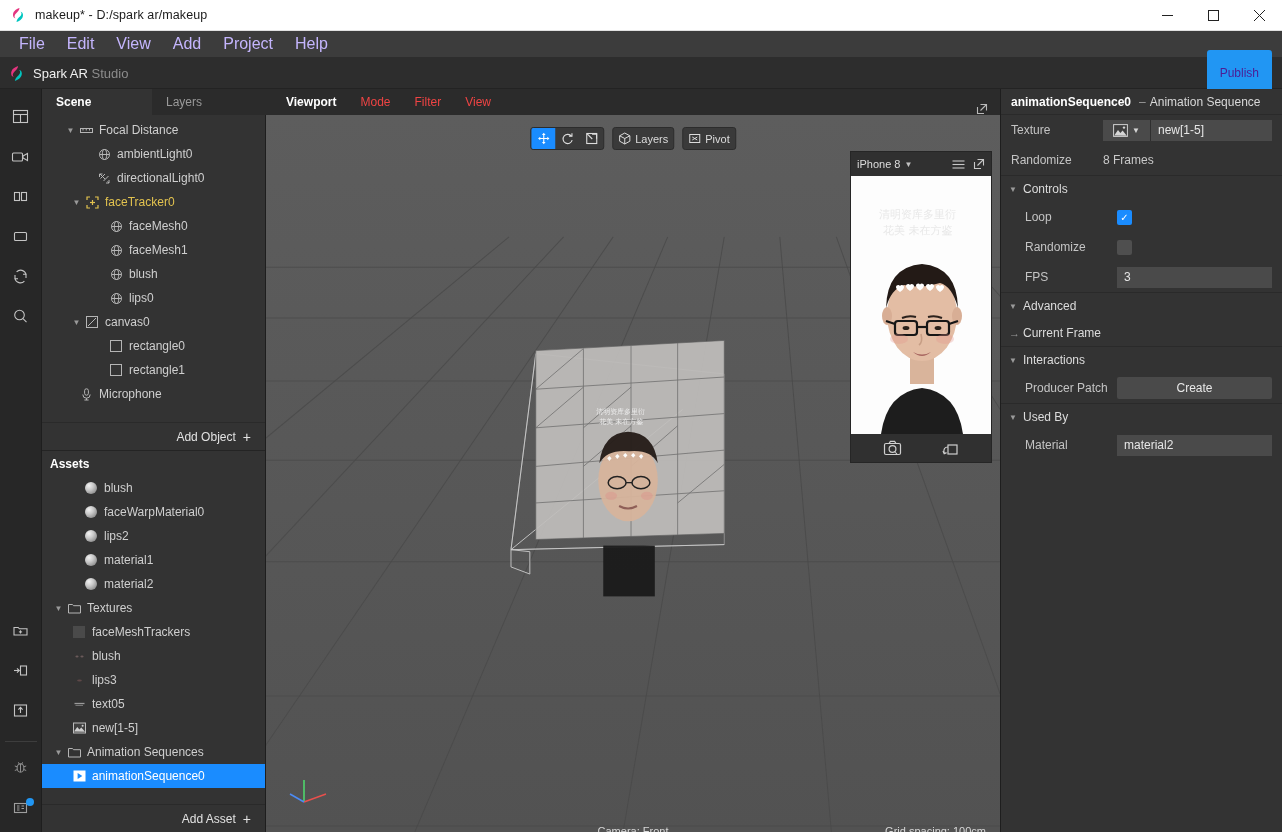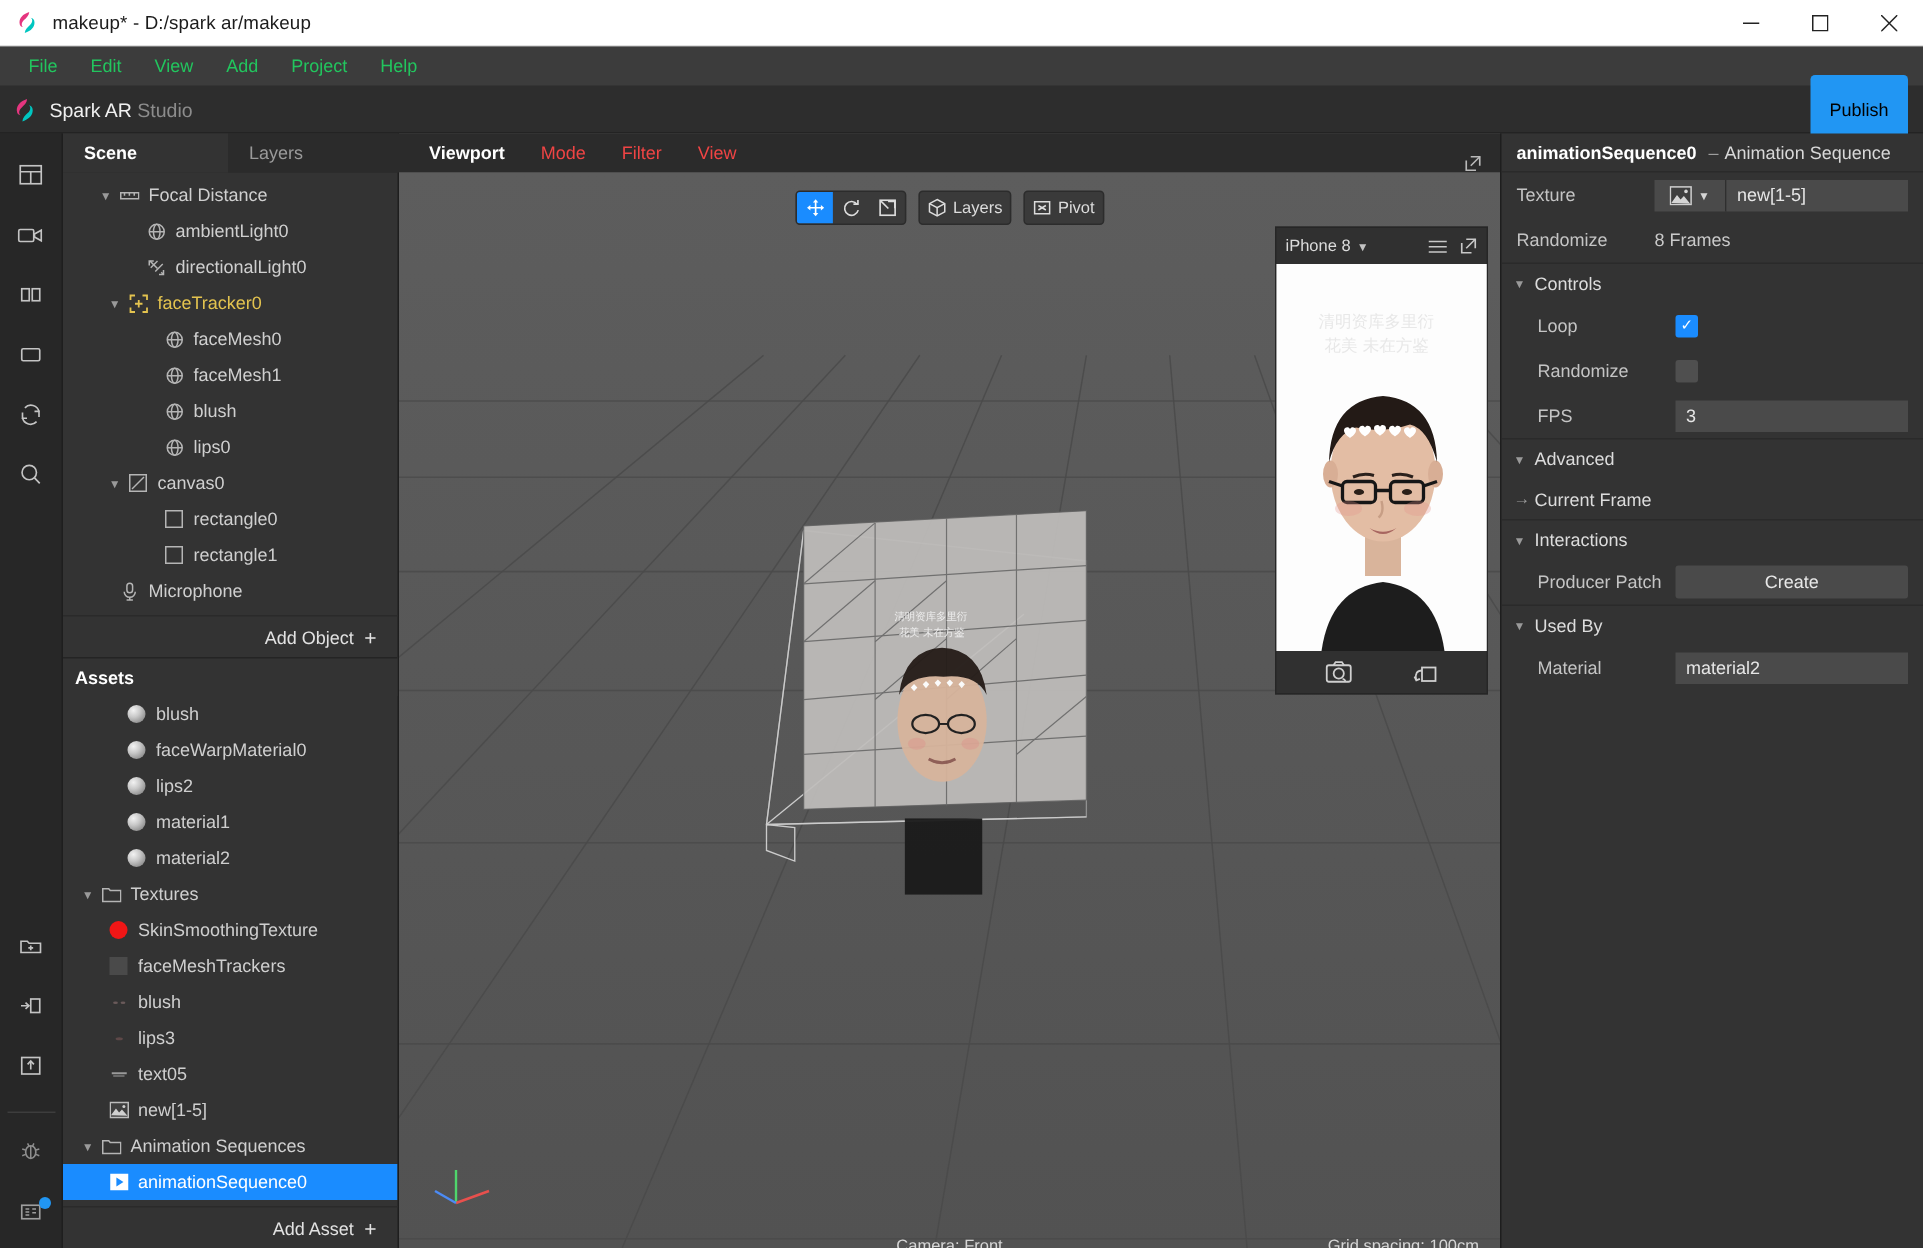--- a/index.html
+++ b/index.html
@@ -22,32 +22,32 @@
   .titlebar .logo { width: 16px; height: 16px; margin-left: 10px; margin-right: 9px; position: relative; }
   .titlebar .title { color: #1b1b1b; font-size: 12.5px; letter-spacing: .1px; }
   .win-btns { margin-left: auto; display: flex; height: 31px; }
   .win-btn { width: 46px; height: 31px; display: flex; align-items: center; justify-content: center; color: #222; font-size: 13px; }
 
   
   .menubar {
     height: 27px; flex: 0 0 27px; background: #3c3c3c; display: flex; align-items: center;
     padding-left: 8px; border-bottom: 1px solid #2d2d2d;
   }
-  .menu-item { padding: 4px 11px; color: #22c55e; font-size: 12px; border-radius: 2px; }
+  .menu-item { padding: 4px 11px; color: #c4b5fd; font-size: 16px; border-radius: 2px; }
 
   
   .brandbar {
     height: 31px; flex: 0 0 31px; background: #2d2d2d; display: flex; align-items: center;
     padding-left: 8px; border-bottom: 1px solid #232323;
   }
   .brandbar .logo { width: 17px; height: 17px; margin-right: 8px; position: relative; }
   .brandbar .bname { font-size: 13px; color: #f0f0f0; }
   .brandbar .bname .dim { color: #8c8c8c; }
   .publish-btn {
-    margin-left: auto; margin-right: 10px; background: #2196f3; color: #000000;
+    margin-left: auto; margin-right: 10px; background: #2196f3; color: #4c1d95;
     font-size: 12px; padding: 16px 13px; border-radius: 3px; border: none;
     font-family: "Liberation Sans", sans-serif;
   }
 
   
   .body { flex: 1 1 auto; display: flex; min-height: 0; }
 
   
   .rail {
     width: 42px; flex: 0 0 42px; background: #272727; border-right: 1px solid #1e1e1e;
@@ -490,26 +490,20 @@
           <span>material2</span>
         </div>
         <div class="node" style="padding-left:10px">
           <span class="tw">▼</span>
           <span class="ic">
             <svg width="13" height="11" viewBox="0 0 13 11">
                 <path d="M0.5 1.5 h4 l1 1.2 h7 v7.3 h-12 Z" fill="none" stroke="#b5b5b5" stroke-width="1"></path>
               </svg>
           </span>
           <span>Textures</span>
-        </div>
-        <div class="node" style="padding-left:28px">
-          <span class="ic">
-              <span class="tex-swatch"></span>
-            </span>
-          <span>SkinSmoothingTexture</span>
         </div>
         <div class="node" style="padding-left:28px">
           <span class="ic">
               <span class="tex-square"></span>
             </span>
           <span>faceMeshTrackers</span>
         </div>
         <div class="node" style="padding-left:28px">
           <span class="ic">
             <svg width="13" height="13" viewBox="0 0 13 13">

